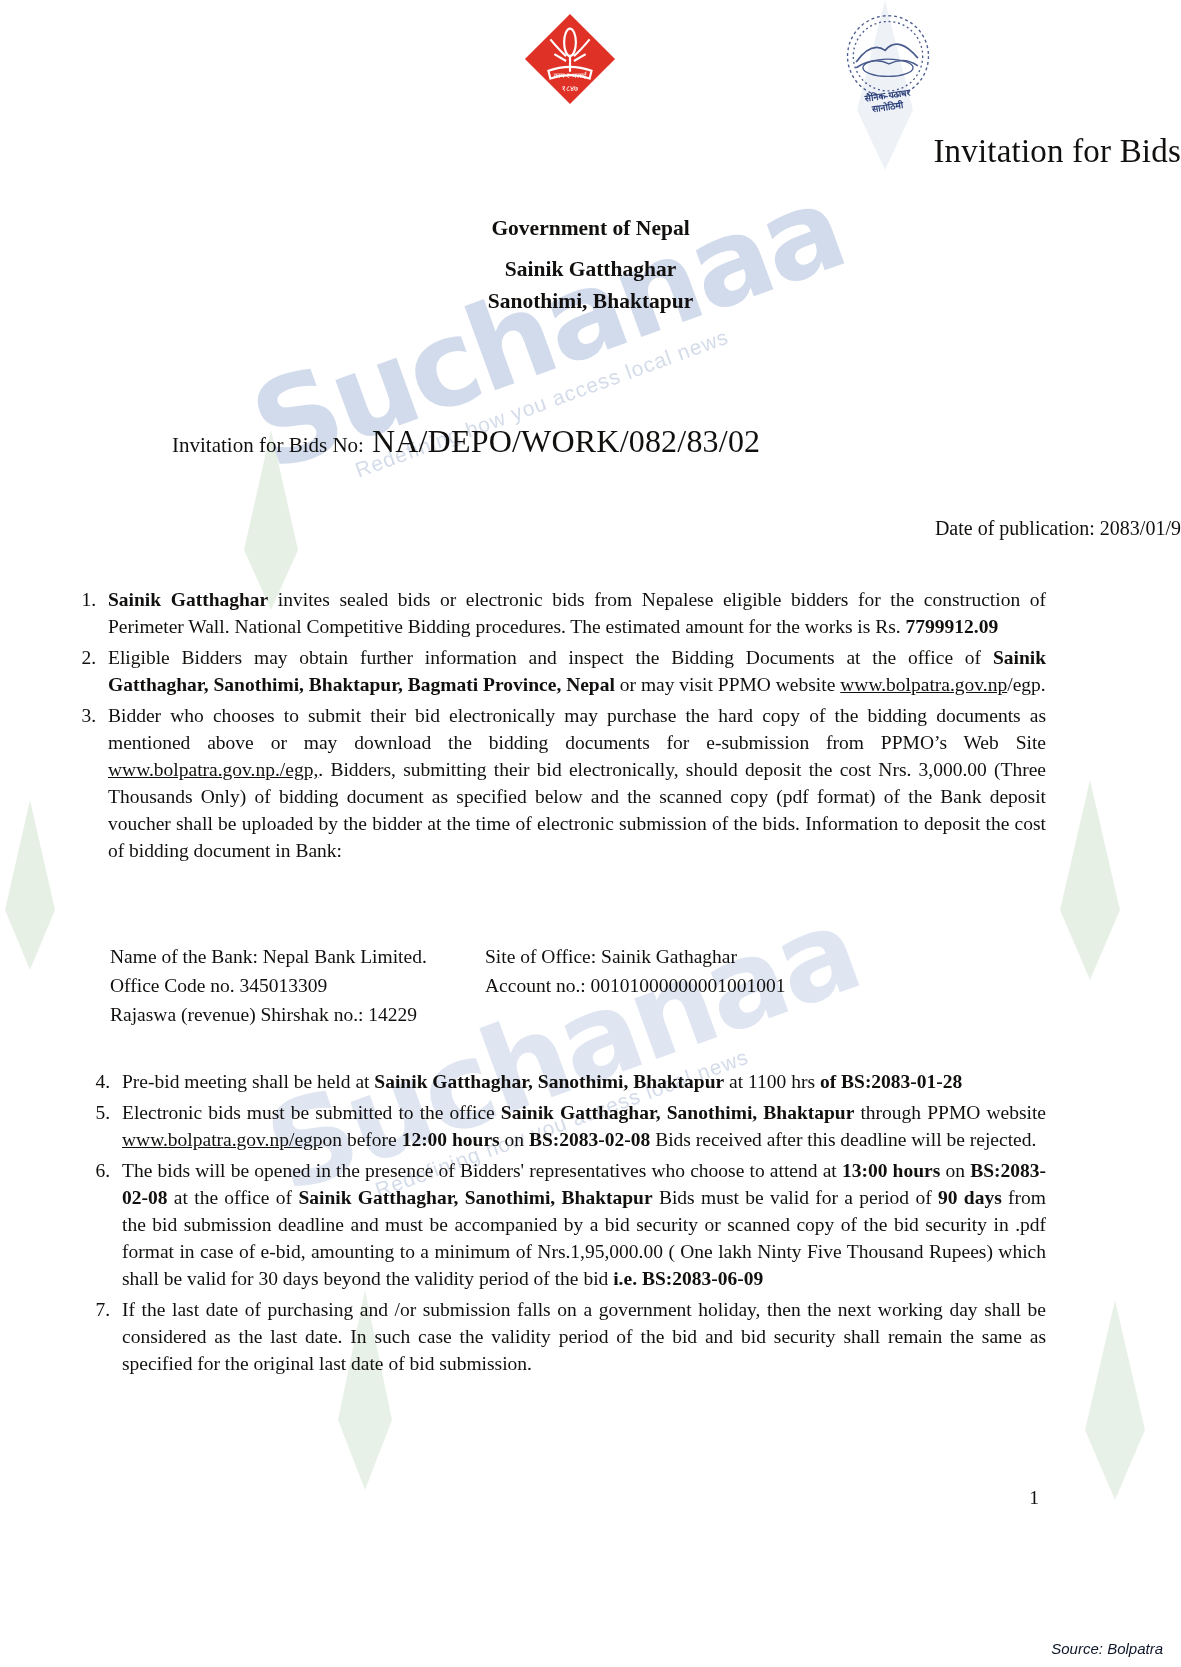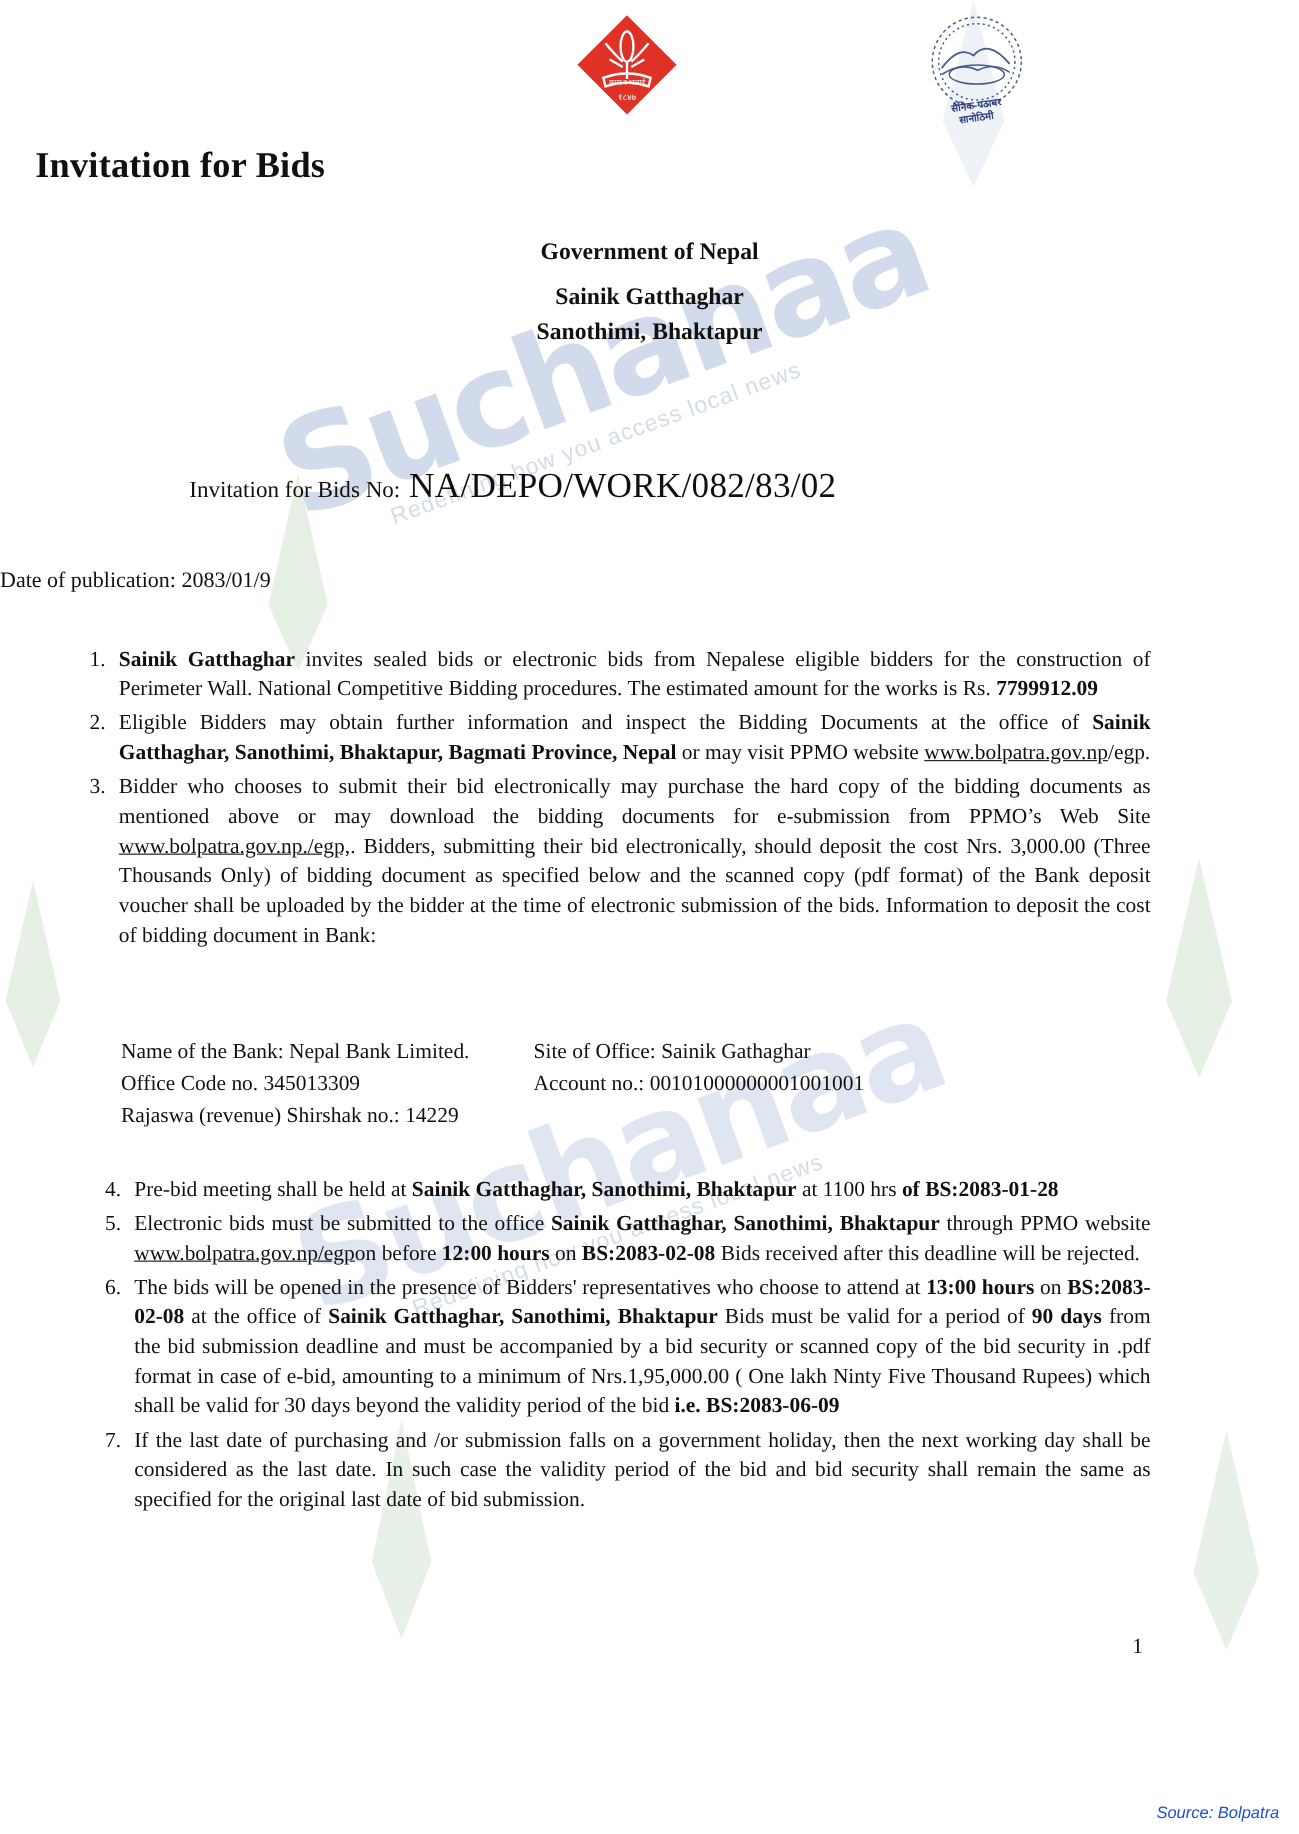--- a/index.html
+++ b/index.html
@@ -96,23 +96,23 @@
     font-weight: 700;
     font-size: 19px;
     line-height: 25px;
     white-space: nowrap;
   }
 
   .doc-title {
     position: absolute;
     left: 0; right: 0;
     top: 133px;
-    text-align: left;
+    text-align: right;
     font-size: 33px;
-    font-weight: 700;
+    font-weight: 400;
     letter-spacing: .2px;
     padding-left: 32px;
   }
 
   .org-block {
     position: absolute;
     left: 0; right: 0;
     top: 216px;
     text-align: center;
   }
@@ -130,21 +130,21 @@
     font-size: 22px;
     white-space: nowrap;
   }
   .ifb-no .label { font-size: 21px; }
   .ifb-no .value { font-size: 32px; margin-left: 8px; letter-spacing: .2px; }
 
   .pub-date {
     position: absolute;
     left: 0; right: 0;
     top: 517px;
-    text-align: left;
+    text-align: right;
     font-size: 20px;
   }
 
   
   .clauses {
     position: absolute;
     left: 0;
     top: 586px;
     width: 1181px;
   }
@@ -194,21 +194,21 @@
     top: 1487px;
     font-size: 19.5px;
   }
   .source {
     position: absolute;
     right: 18px;
     bottom: 10px;
     font-family: "Liberation Sans", sans-serif;
     font-style: italic;
     font-size: 15px;
-    color: #1d4ed8;
+    color: #0f172a;
     margin-top: 12px;
   }
 </style>
 </head>
 <body>
 
 <div id="page">
 
   <div class="wm-layer">
     <svg class="wm-leaf" style="left:236px; top:430px; width:70px; height:180px;" viewBox="0 0 70 180">

